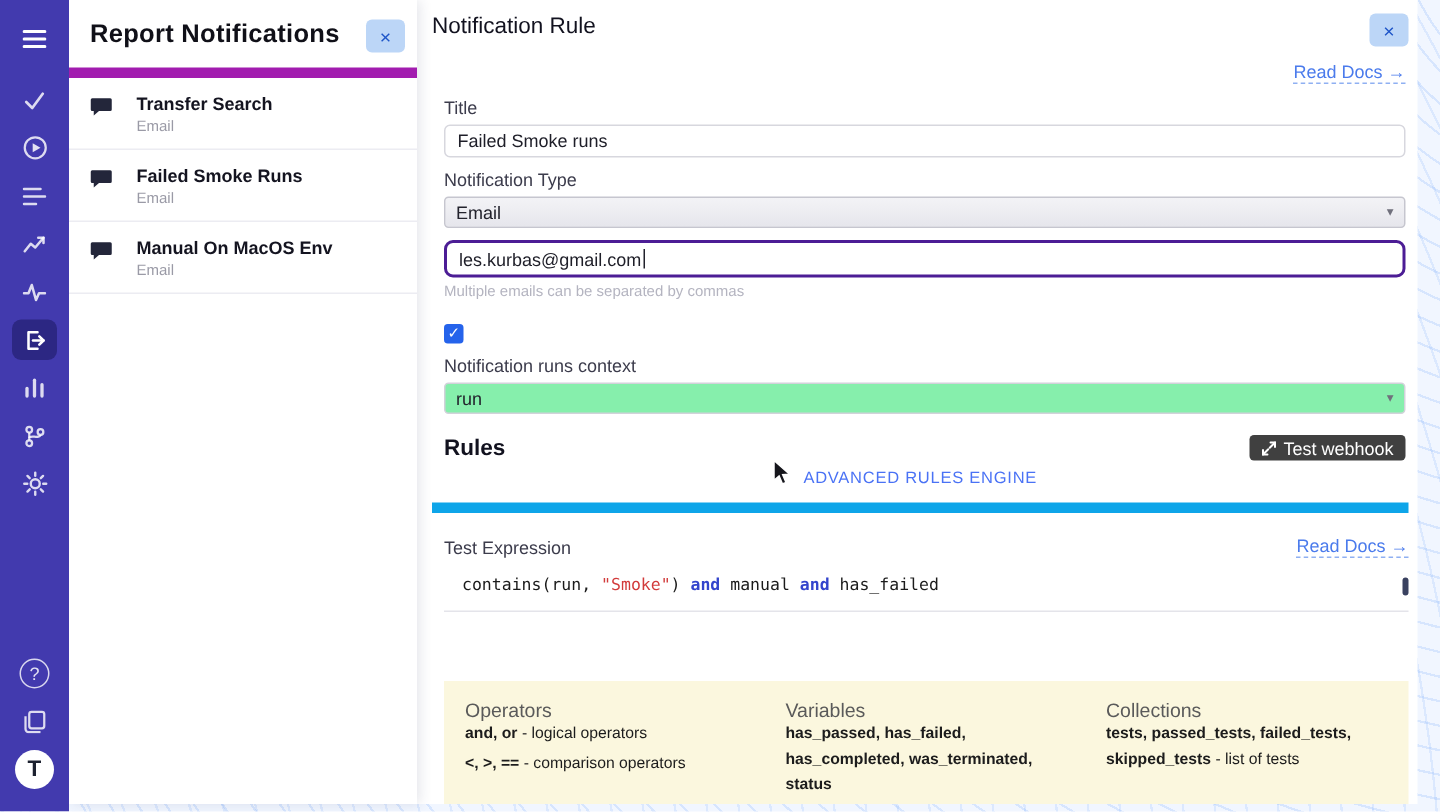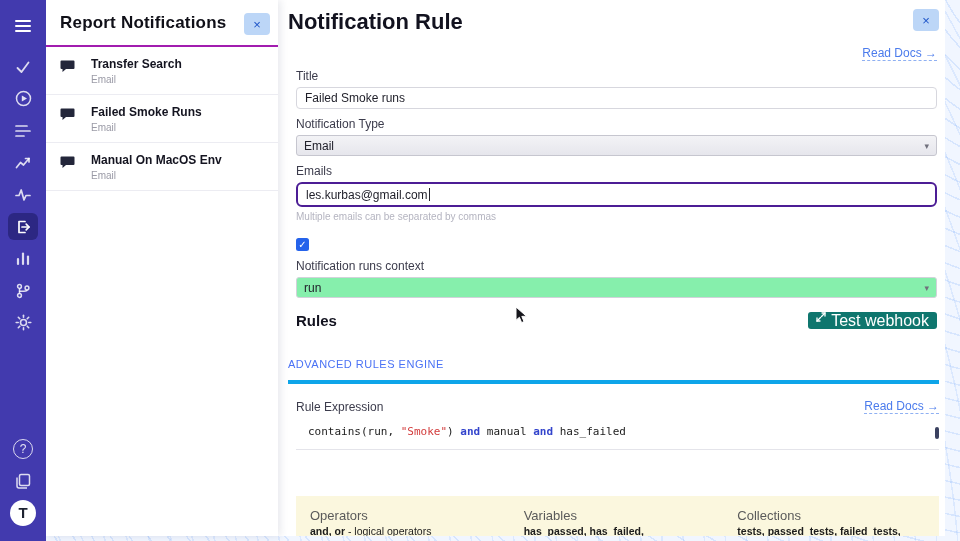--- a/index.html
+++ b/index.html
@@ -22,33 +22,33 @@
   .hamburger{margin-bottom:14px}
   .side-spacer{flex:1}
   .help-circle{width:20px;height:20px;border:1.6px solid rgba(255,255,255,.8);border-radius:50%;
     color:rgba(255,255,255,.85);font-size:12px;display:flex;align-items:center;justify-content:center}
   .logo-circle{width:26px;height:26px;border-radius:50%;background:#fff;color:#1d2230;
     font-weight:bold;font-size:15px;display:flex;align-items:center;justify-content:center}
   
   .notif-panel{position:absolute;left:46px;top:0;width:232px;height:536px;background:#fff;
     box-shadow:2px 0 8px rgba(40,50,90,.12);z-index:4}
   .notif-header{display:flex;justify-content:space-between;align-items:flex-start;
-    padding:13px 8px 10px 14px;border-bottom:2px solid #a21caf}
+    padding:13px 8px 10px 14px;border-bottom:7px solid #a21caf}
   .notif-title{font-size:17px;font-weight:bold;color:#101018;letter-spacing:.2px}
   .close-btn{min-width:26px;height:22px;background:#bcd6f7;border:none;border-radius:4px;
     color:#1e55c8;font-size:13px;line-height:1;cursor:pointer;padding:0 7px}
   .notif-item{display:flex;gap:16px;padding:10px 14px 9px;border-bottom:1px solid #ececf2;cursor:pointer}
   .bubble-icon{flex:0 0 auto;margin-top:2px}
   .notif-item-title{font-size:12px;font-weight:bold;color:#141420}
   .notif-item-sub{font-size:10px;color:#9a9aa6;margin-top:3px}
   
   .main{position:absolute;left:278px;top:0;width:667px;height:536px;background:#fff;
     padding:9px 6px 0 10px;overflow:hidden;z-index:3}
   .main-header{display:flex;justify-content:space-between;align-items:flex-start}
-  .main-title{font-size:22px;font-weight:bold;color:#12121f}
+  .main-title{font-size:15px;font-weight:normal;color:#12121f}
   .docs-row{text-align:right;margin:8px 2px 2px}
   .link-docs{font-size:12px;color:#4b7bec;border-bottom:1px dashed #8fb0f2;display:inline-block;
     text-decoration:none;cursor:pointer}
   .form-area{padding-left:8px;padding-right:2px}
   .field{margin-top:8px}
   .field-label{display:block;font-size:12px;color:#3c3c4c;margin-bottom:4px}
   .text-input{width:100%;height:22px;border:1px solid #d7d7de;border-radius:4px;font-size:12px;
     padding:0 8px;color:#1e1e28;font-family:inherit;background:#fff}
   .select-box{width:100%;height:21px;border:1px solid #c6c6cf;border-radius:3px;font-size:12px;
     color:#22222c;display:flex;align-items:center;justify-content:space-between;padding:0 7px;cursor:pointer}
@@ -58,23 +58,23 @@
   .email-box{width:100%;height:25px;border:2px solid #4c1d95;border-radius:6px;font-size:12px;
     color:#1e1e28;display:flex;align-items:center;padding:0 8px;background:#fff;cursor:text}
   .caret{display:inline-block;width:1px;height:13px;background:#22222c;margin-left:1px}
   .hint{font-size:10px;color:#b4b4c0;margin-top:4px}
   .check-row{display:flex;align-items:center;gap:8px;margin:16px 0 4px}
   .checkbox{width:13px;height:13px;background:#2563eb;border-radius:2.5px;display:flex;
     align-items:center;justify-content:center;color:#fff;font-size:10px;line-height:1;cursor:pointer}
   .check-label{font-size:12.5px;color:#1b1b26}
   .rules-row{display:flex;justify-content:space-between;align-items:center;margin-top:14px}
   .rules-heading{font-size:15px;font-weight:bold;color:#12121f}
-  .webhook-btn{background:#0f766e;color:#fff;border:none;border-radius:3px;font-size:16px;
-    height:17px;display:flex;gap:5px;padding:0 8px;cursor:pointer}
-  .tabbar{margin-top:25px;border-bottom:4px solid #0ea5e9;padding-bottom:8px}
+  .webhook-btn{background:#404040;color:#fff;border:none;border-radius:3px;font-size:12px;
+    height:17px;display:flex;align-items:center;gap:5px;padding:0 8px;cursor:pointer}
+  .tabbar{margin-top:2px;border-bottom:7px solid #0ea5e9;text-align:center;padding-bottom:8px}
   .tab-active{font-size:11px;color:#4a72f5;letter-spacing:.5px;cursor:pointer}
   .expr-row{display:flex;justify-content:space-between;align-items:flex-end;margin-top:15px;padding-left:8px}
   .expr-label{font-size:12px;color:#3c3c4c}
   .code-area{position:relative;margin-top:7px;margin-left:8px;border-bottom:1px solid #e4e4ea;
     padding:4px 14px 11px 12px;font-family:"DejaVu Sans Mono","Liberation Mono",monospace;
     font-size:11px;color:#1b1b1b;cursor:text}
   .tok.string{color:#d23b3b}
   .tok.keyword{color:#3344cc;font-weight:bold}
   .code-scroll{position:absolute;right:0;top:6px;width:4px;height:12px;background:#3a4160;border-radius:2px;cursor:pointer}
   .help-panel{margin:46px 0 0 8px;background:#fbf7de;padding:12px 14px 40px;
@@ -252,21 +252,20 @@
 
     <div class="field">
       <label class="field-label">Notification Type</label>
       <div class="select-box select-gray">
         <span>Email</span>
         <span class="chevron">▾</span>
       </div>
     </div>
 
     <div class="field">
-      <label class="field-label">Emails</label>
       <div class="email-box">
         <span>les.kurbas@gmail.com</span>
           <span class="caret"></span>
       </div>
       <div class="hint">Multiple emails can be separated by commas</div>
     </div>
 
     <div class="check-row">
       <span class="checkbox">✓</span>
     </div>
@@ -293,21 +292,21 @@
         <span>Test webhook</span>
       </button>
     </div>
   </div>
 
   <div class="tabbar">
     <span class="tab-active">ADVANCED RULES ENGINE</span>
   </div>
 
   <div class="expr-row">
-    <span class="expr-label">Rule Expression</span>
+    <span class="expr-label">Test Expression</span>
     <a class="link-docs">Read Docs →</a>
   </div>
 
   <div class="code-area">
     <span><span class="tok plain">contains(run, </span><span class="tok string">"Smoke"</span><span class="tok plain">) </span><span class="tok keyword">and</span><span class="tok plain"> manual </span><span class="tok keyword">and</span><span class="tok plain"> has_failed</span></span>
     <span class="code-scroll"></span>
   </div>
 
   <div class="help-panel">
     <div class="help-col">

